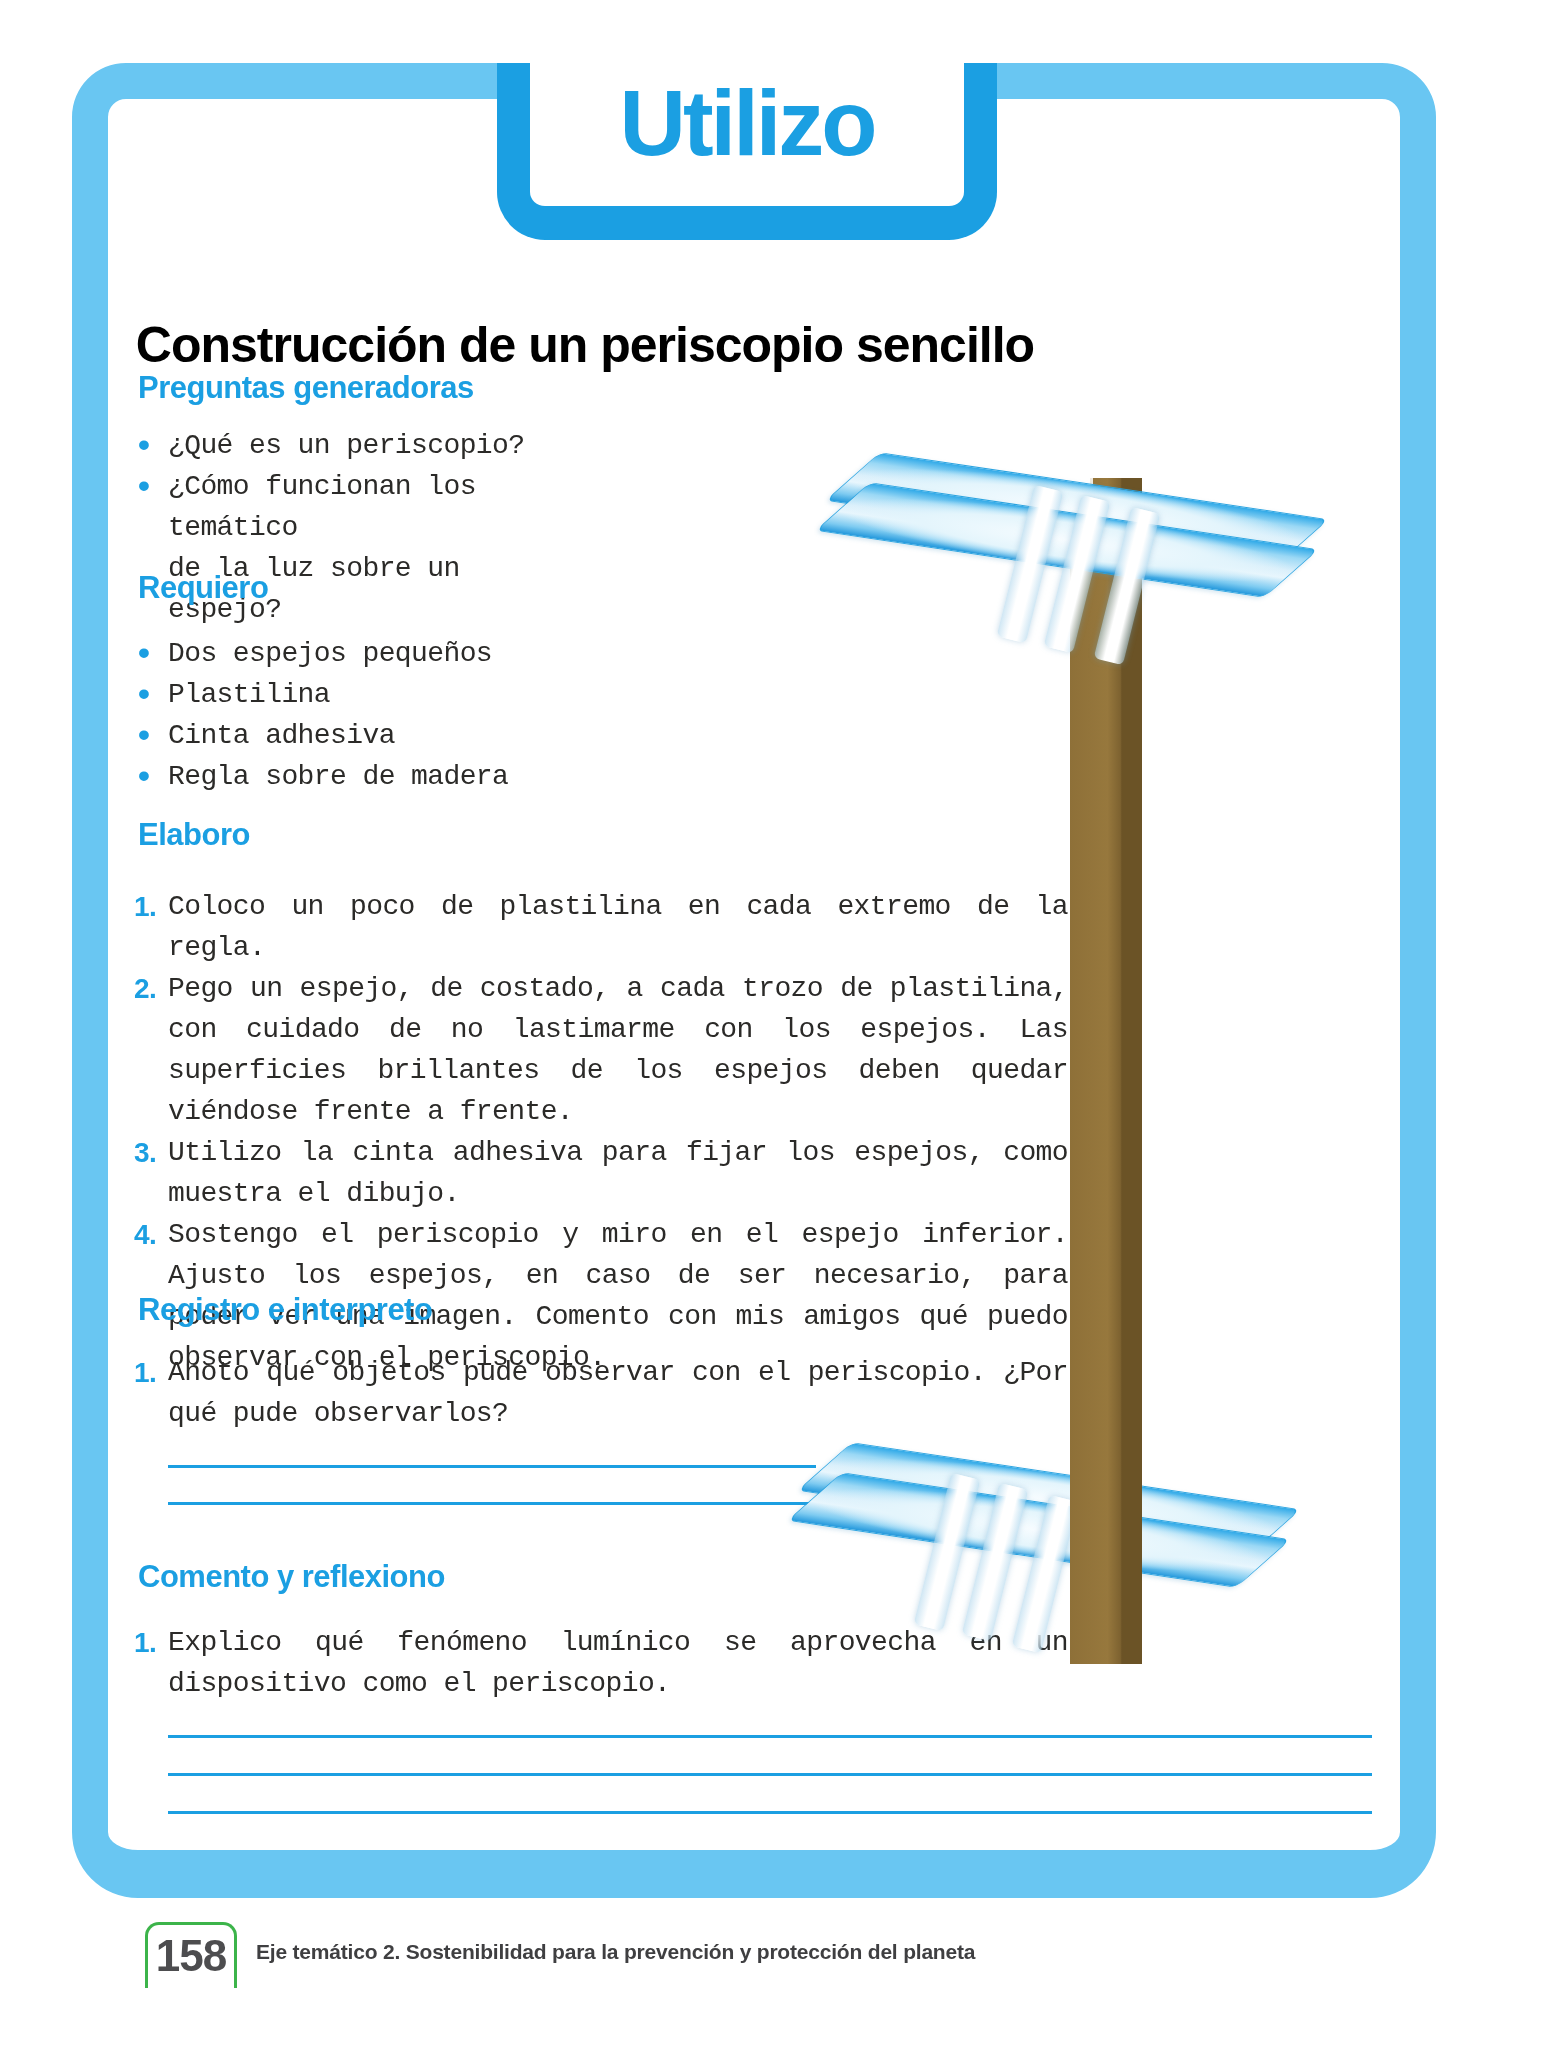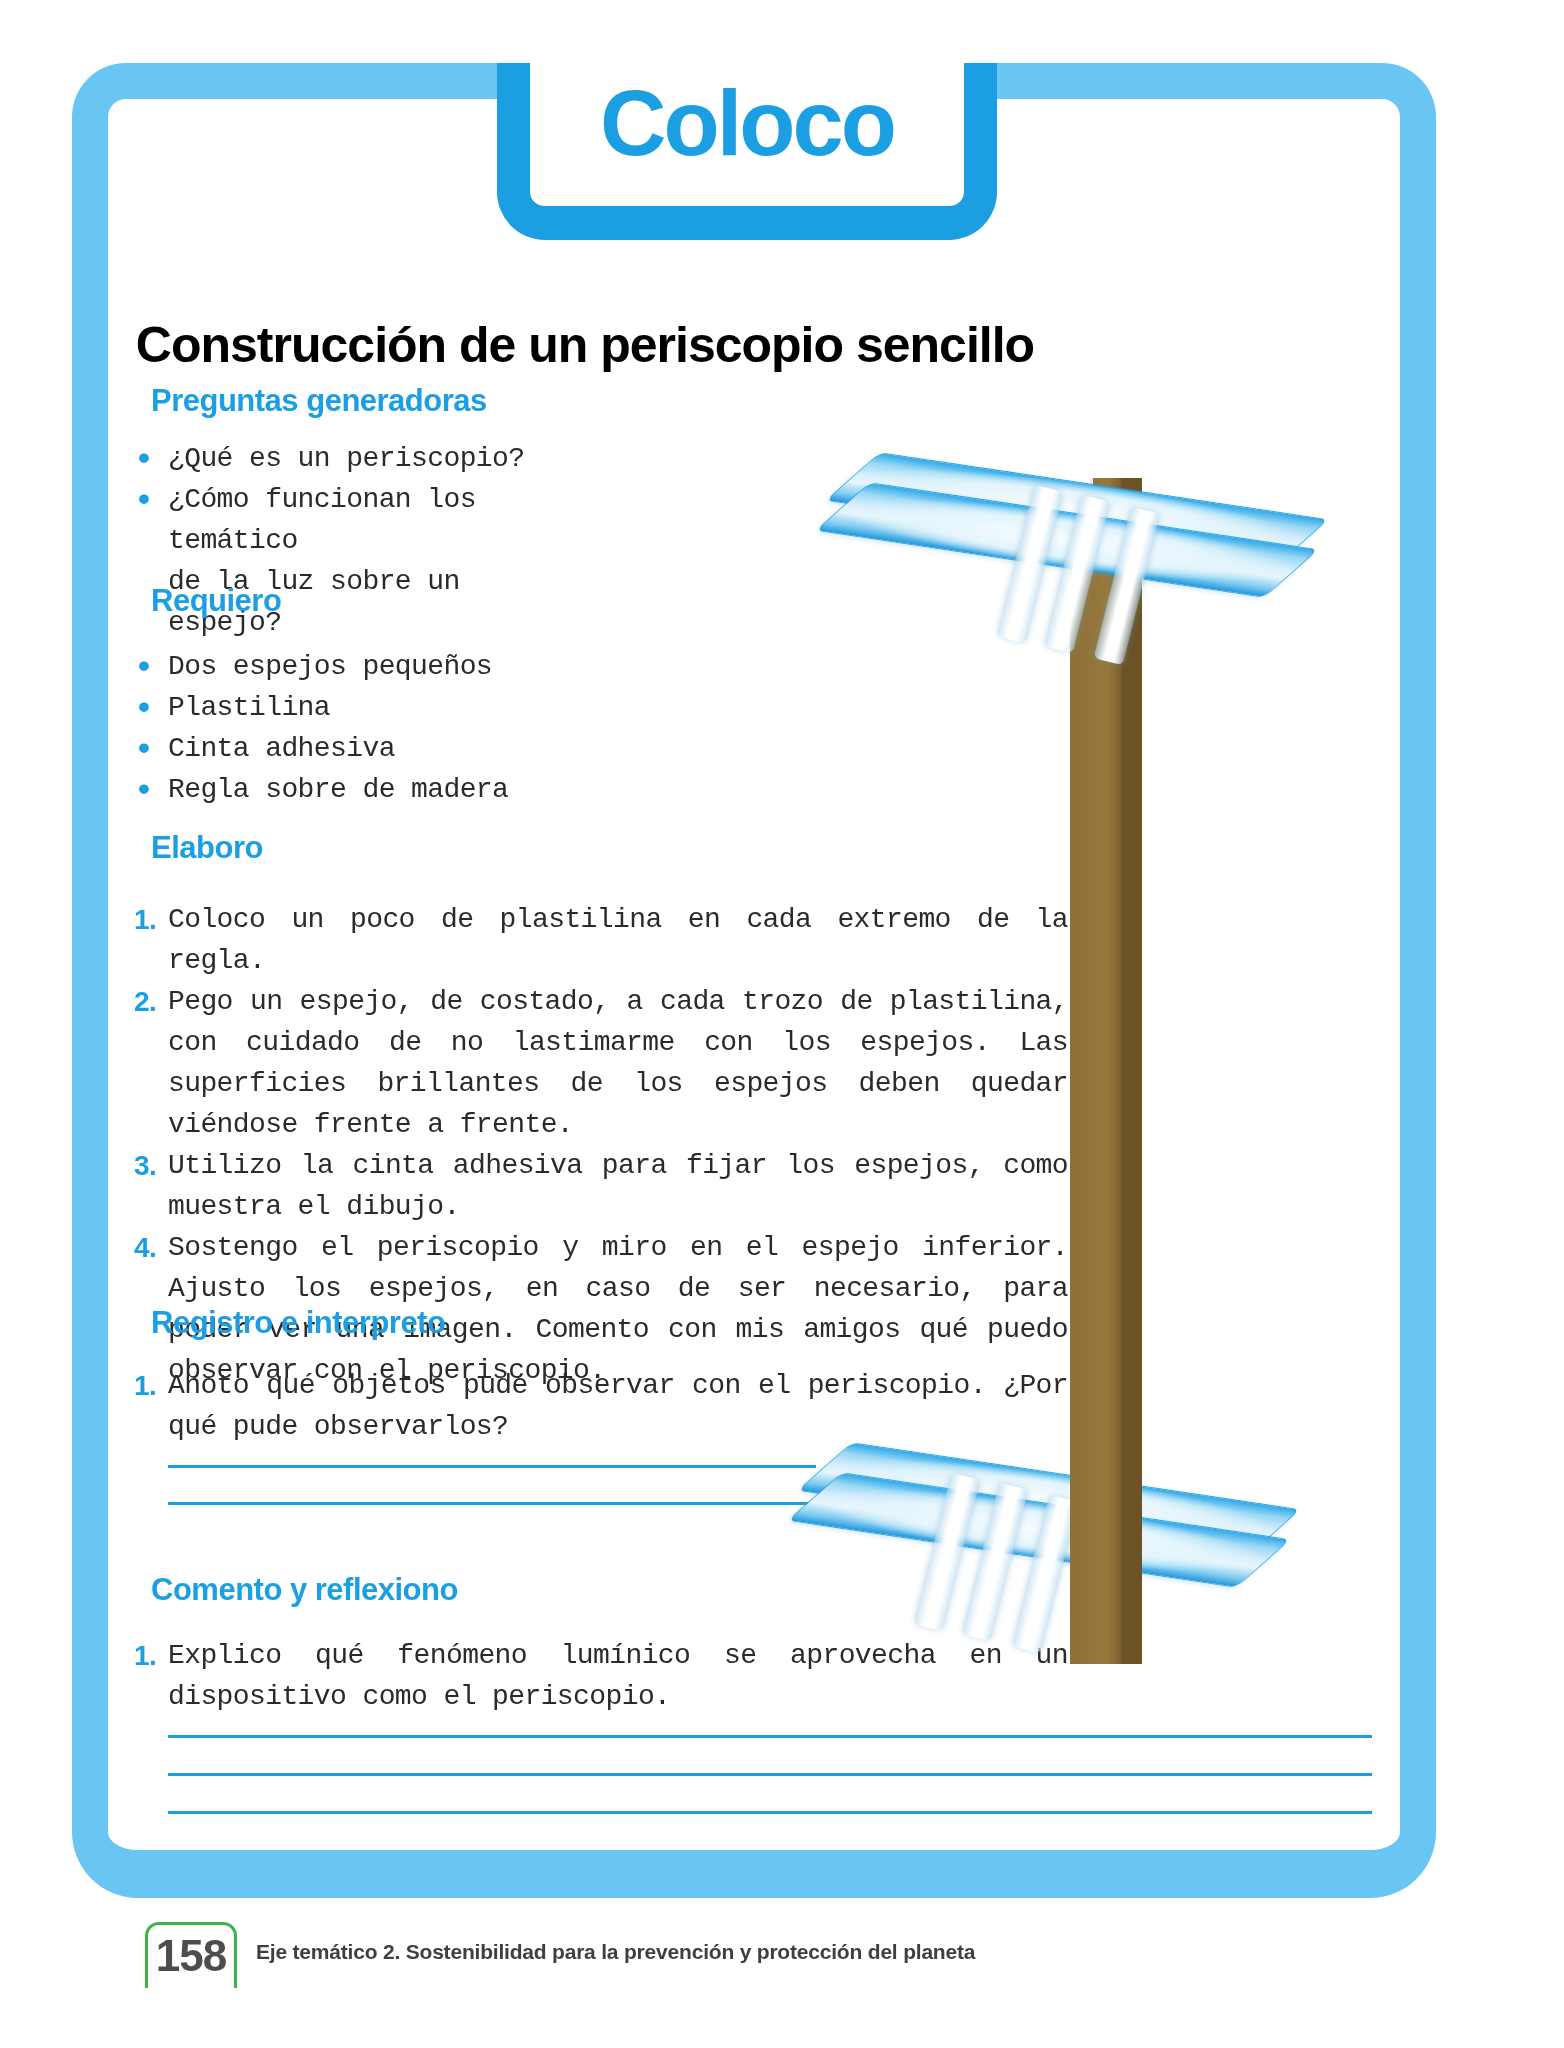--- a/index.html
+++ b/index.html
@@ -27,21 +27,21 @@
   }
   
   .title{
     position:absolute;left:110px;top:282px;width:950px;text-align:center;
     font-size:50px;font-weight:bold;letter-spacing:-1px;color:#000000;z-index:4;
   }
   
   .section{position:absolute;left:138px;z-index:4;}
   .sec1{top:370px;} .sec2{top:570px;} .sec3{top:817px;} .sec4{top:1292px;} .sec5{top:1559px;}
   .section h3{
-    margin:13px;font-size:31px;font-weight:bold;color:#1b9fe2;line-height:36px;letter-spacing:-0.5px;
+    margin:0;font-size:31px;font-weight:bold;color:#1b9fe2;line-height:36px;letter-spacing:-0.5px;
   }
   .list{margin-top:19px;}
   .sec2 .list{margin-top:27px;}
   .sec3 .list{margin-top:33px;}
   .sec4 .list{margin-top:24px;}
   .sec5 .list{margin-top:27px;}
   .row{position:relative;padding-left:30px;font-size:28px;line-height:41px;letter-spacing:-0.6px;}
   .row .txt{display:block;white-space:pre-line;font-family:Liberation Mono, monospace;}
   .sec1 .row{width:400px;}
   .sec2 .row{width:400px;}
@@ -101,21 +101,21 @@
     position:absolute;left:256px;top:1940px;font-size:21px;font-weight:bold;color:#3f3f41;
     letter-spacing:-0.2px;z-index:4;
   }
 </style>
 </head>
 <body>
 
 <div class="frame"></div>
 
 <div class="tab">
-  <div class="tab-label">Coloco</div>
+  <div class="tab-label">Utilizo</div>
 </div>
 
 <h1 class="title">Construcción de un periscopio sencillo</h1>
 
 <div class="section sec1">
   <h3>Preguntas generadoras</h3>
   <div class="list">
       <div class="row">
         <span class="marker dot">•</span>
         <span class="txt">¿Qué es un periscopio?</span>

